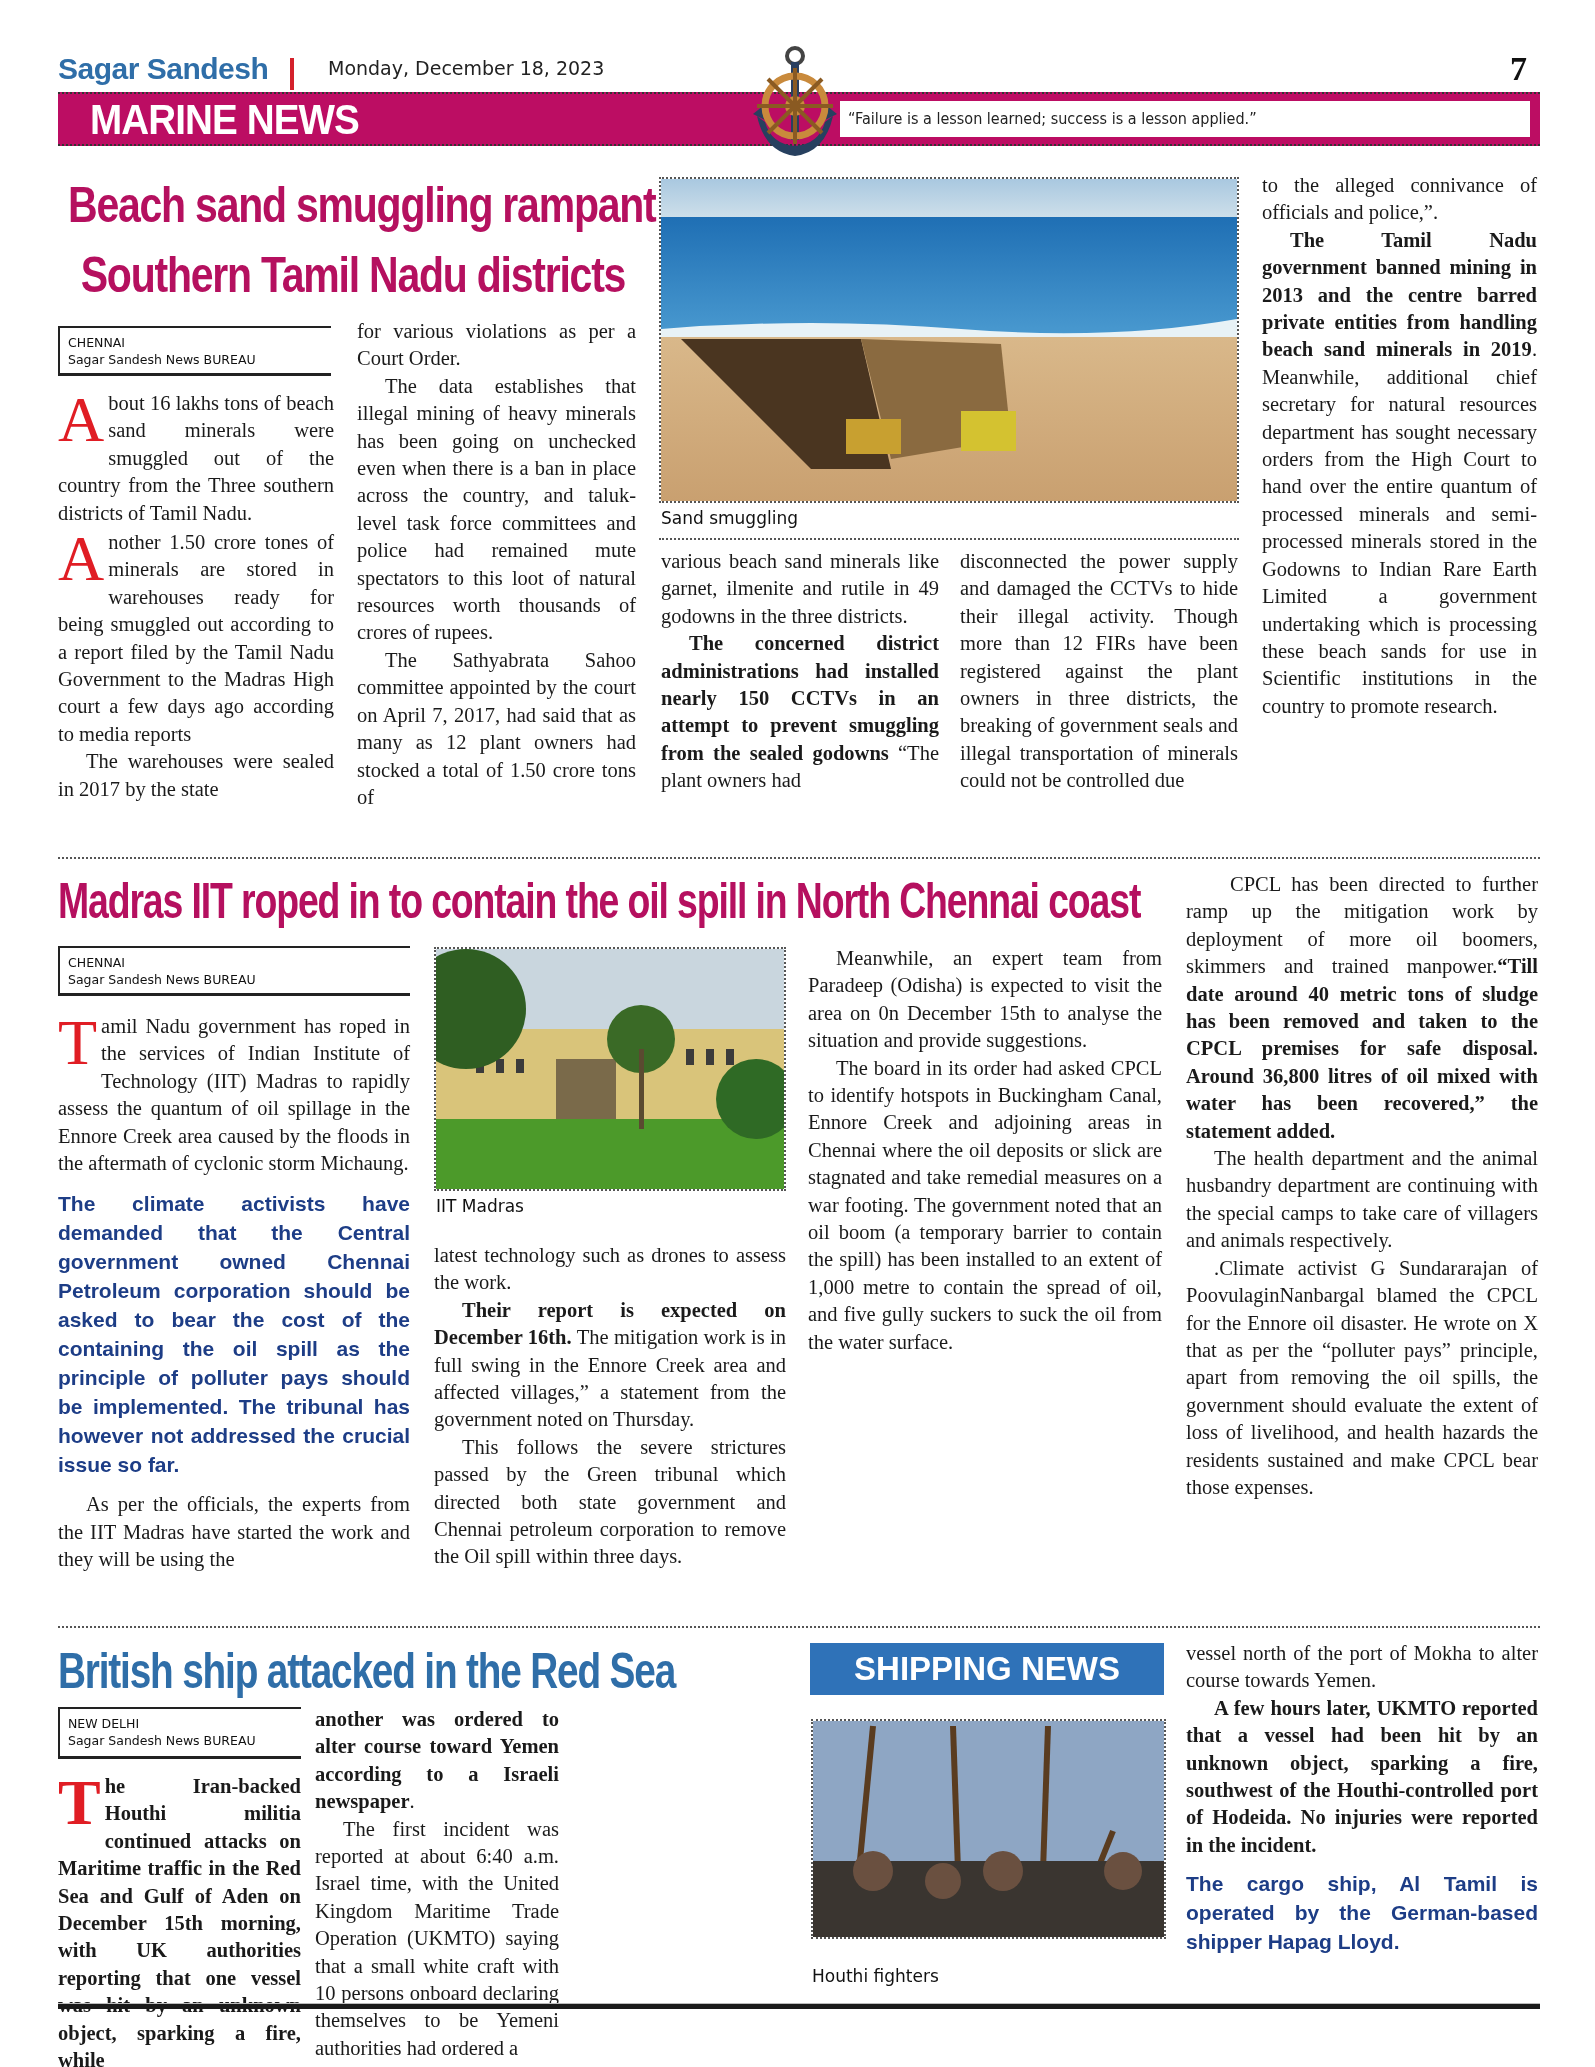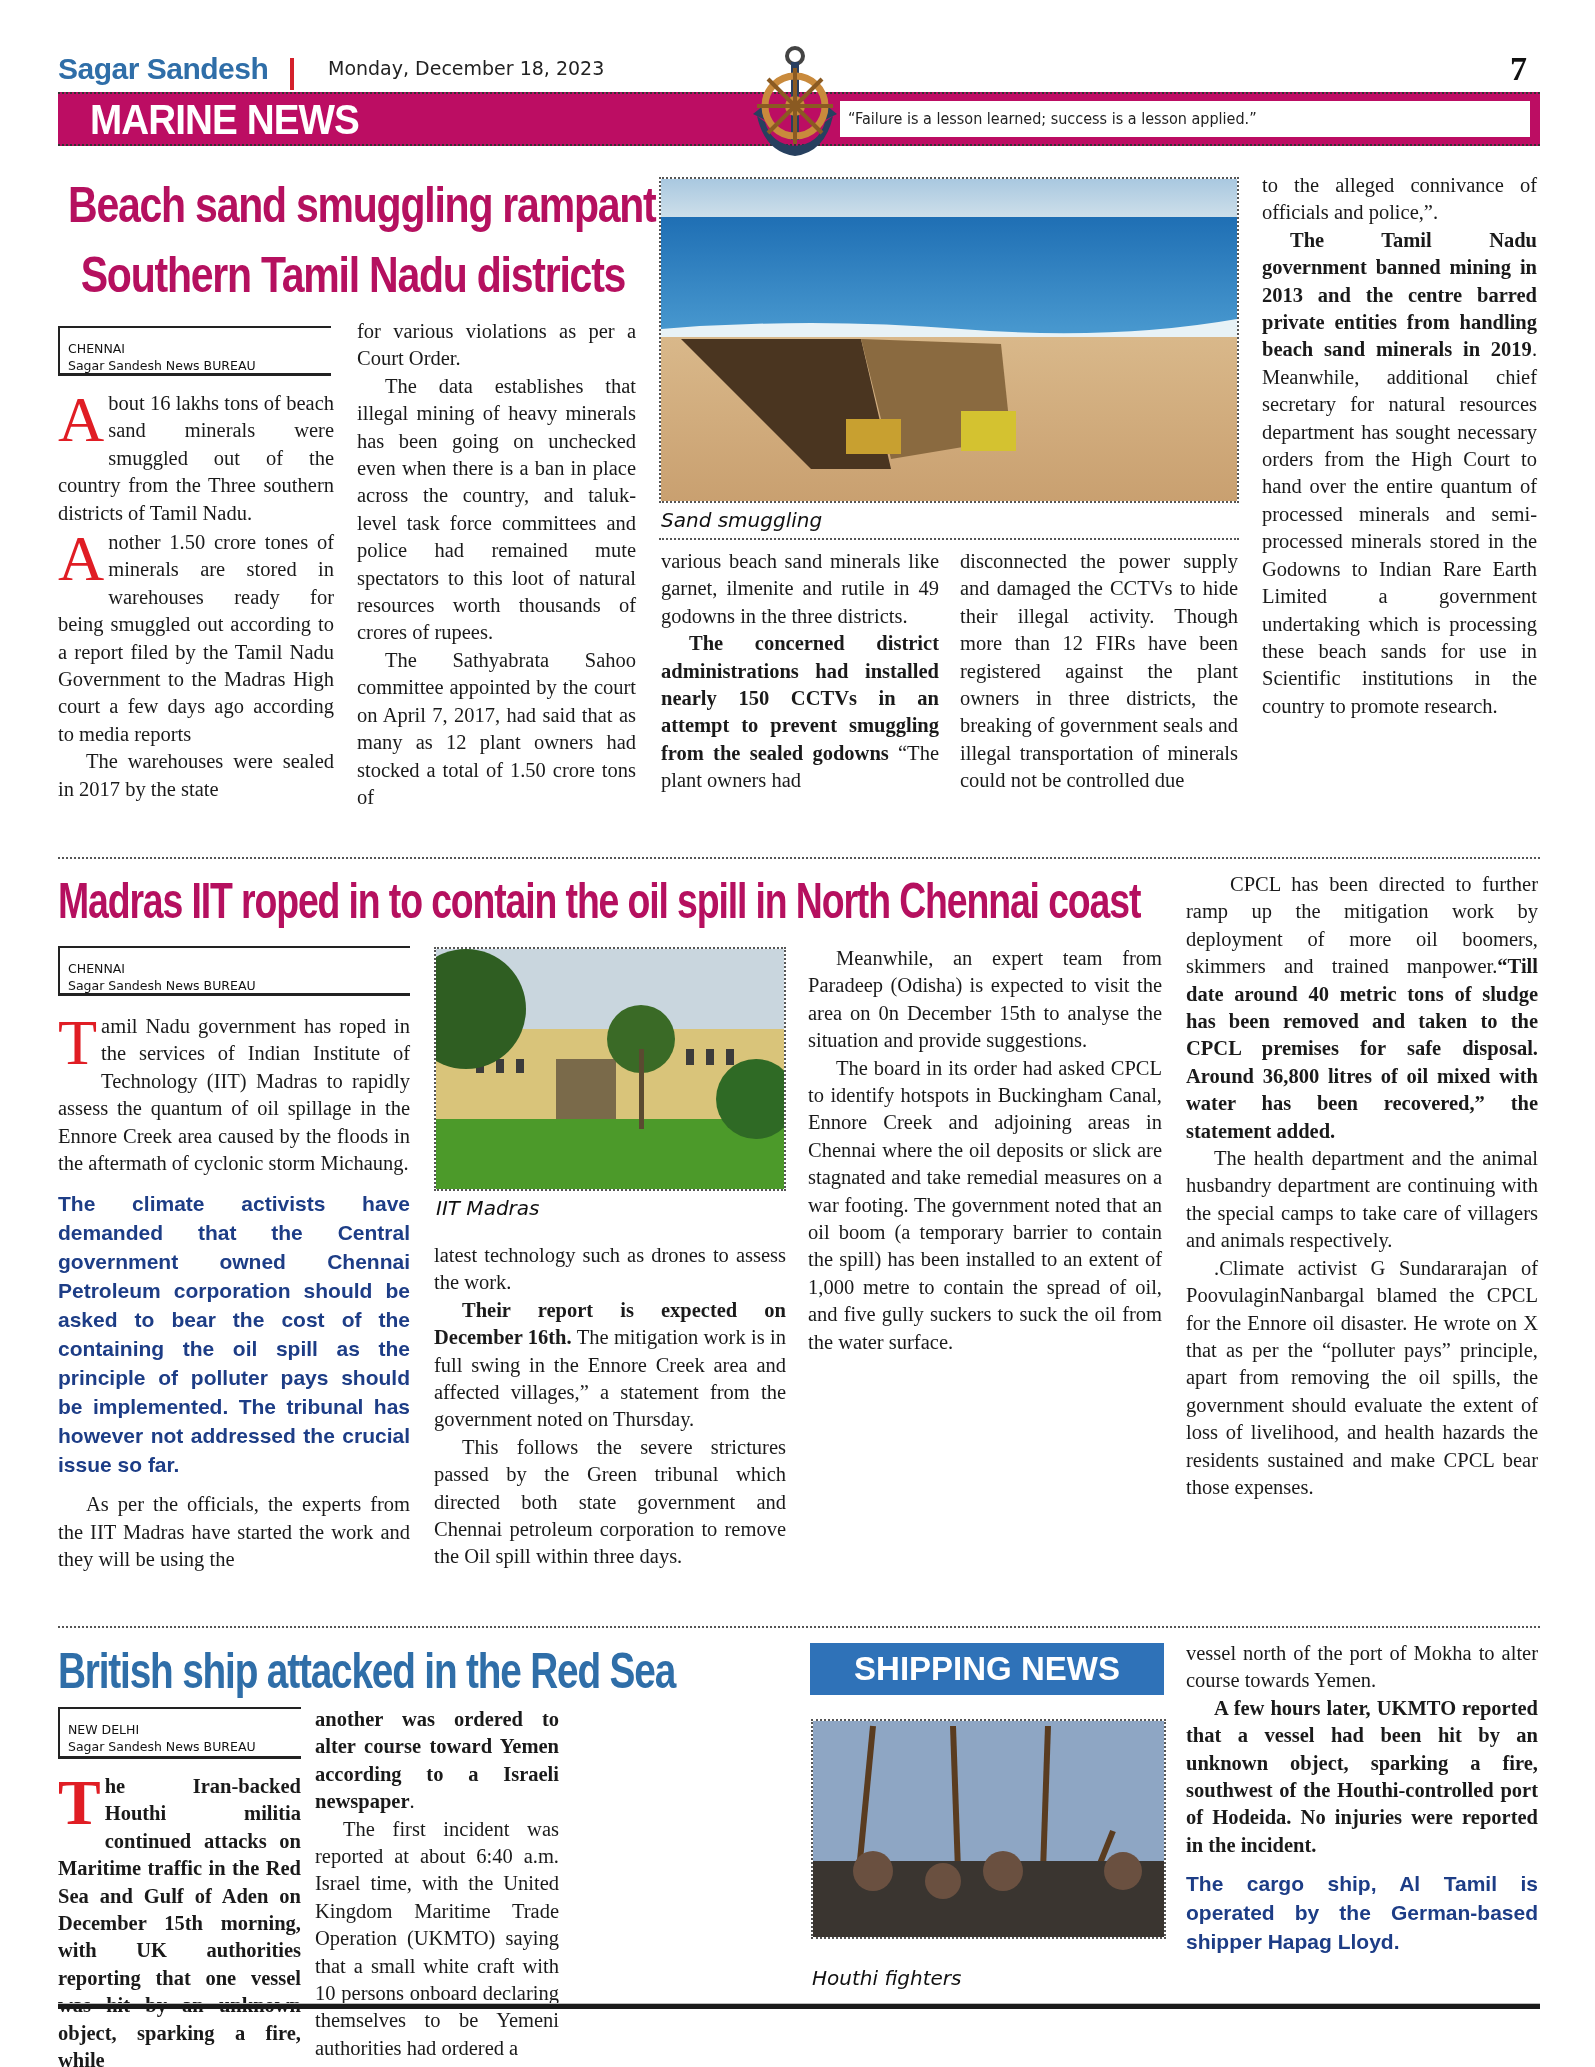--- a/index.html
+++ b/index.html
@@ -8,27 +8,27 @@
   .logo{left:58px;top:52px;font-family:"Liberation Sans",sans-serif;font-weight:bold;font-size:30px;color:#2f6ea8;letter-spacing:-0.5px;}
   .logo-sep{left:290px;top:58px;width:4px;height:32px;background:#d4212b;}
   .dateline{left:328px;top:57px;font-family:"DejaVu Sans",sans-serif;font-size:19px;color:#222;}
   .pageno{left:1510px;top:50px;font-family:"Liberation Serif",serif;font-weight:bold;font-size:34px;color:#111;}
   .band{left:58px;top:92px;width:1482px;height:54px;background:#bc0d63;border-top:2px dotted #333;border-bottom:2px dotted #333;box-sizing:border-box;}
   .band-title{left:90px;top:96px;font-family:"Liberation Sans",sans-serif;font-weight:bold;font-size:42px;color:#fff;letter-spacing:-1px;transform:scaleX(0.92);transform-origin:left;}
   .quote-box{left:840px;top:101px;width:690px;height:36px;background:#fff;}
   .quote{left:848px;top:109px;font-family:"DejaVu Sans",sans-serif;font-size:16px;color:#222;transform:scaleX(0.9);transform-origin:left;}
   .emblem{left:745px;top:44px;width:100px;height:120px;}
   .headline{font-family:"Liberation Sans",sans-serif;font-weight:bold;color:#b5105f;letter-spacing:-1.5px;transform-origin:left;white-space:nowrap;}
-  .bureau{border:2px solid #222;border-right:none;border-width:2px 0 3px 2px;font-family:"DejaVu Sans",sans-serif;font-size:12.5px;line-height:17px;padding:12px 8px;box-sizing:border-box;color:#111;}
+  .bureau{border:2px solid #222;border-right:none;border-width:2px 0 3px 2px;font-family:"DejaVu Sans",sans-serif;font-size:12.5px;line-height:17px;padding:6px 8px;box-sizing:border-box;color:#111;}
   .col{font-size:20.5px;line-height:27.4px;text-align:justify;text-align-last:auto;hyphens:none;}
   .col p{margin:0;text-indent:28px;}
   .col p.noind{text-indent:0;}
   .drop{float:left;font-size:64px;line-height:52px;color:#e01d24;margin:4px 4px 0 0;font-family:"Liberation Serif",serif;}
   .blue-pull{font-family:"Liberation Sans",sans-serif;font-weight:bold;color:#1d3d86;font-size:21px;line-height:29px;}
-  .caption{font-family:"DejaVu Sans",sans-serif;font-size:20px;color:#111;font-style:italic;}
+  .caption{font-family:"DejaVu Sans",sans-serif;font-size:17px;color:#111;}
   .dotrule{height:0;border-top:2px dotted #555;}
   .photo{border:2px dotted #555;box-sizing:border-box;overflow:hidden;}
   .shipping{background:#2f72b8;color:#fff;font-family:"Liberation Sans",sans-serif;font-weight:bold;font-size:33px;text-align:center;line-height:52px;}
   b{font-weight:bold;}
 </style>
 </head>
 <body>
 
 <div class="abs logo">Sagar Sandesh</div>
 <div class="abs logo-sep"></div>

